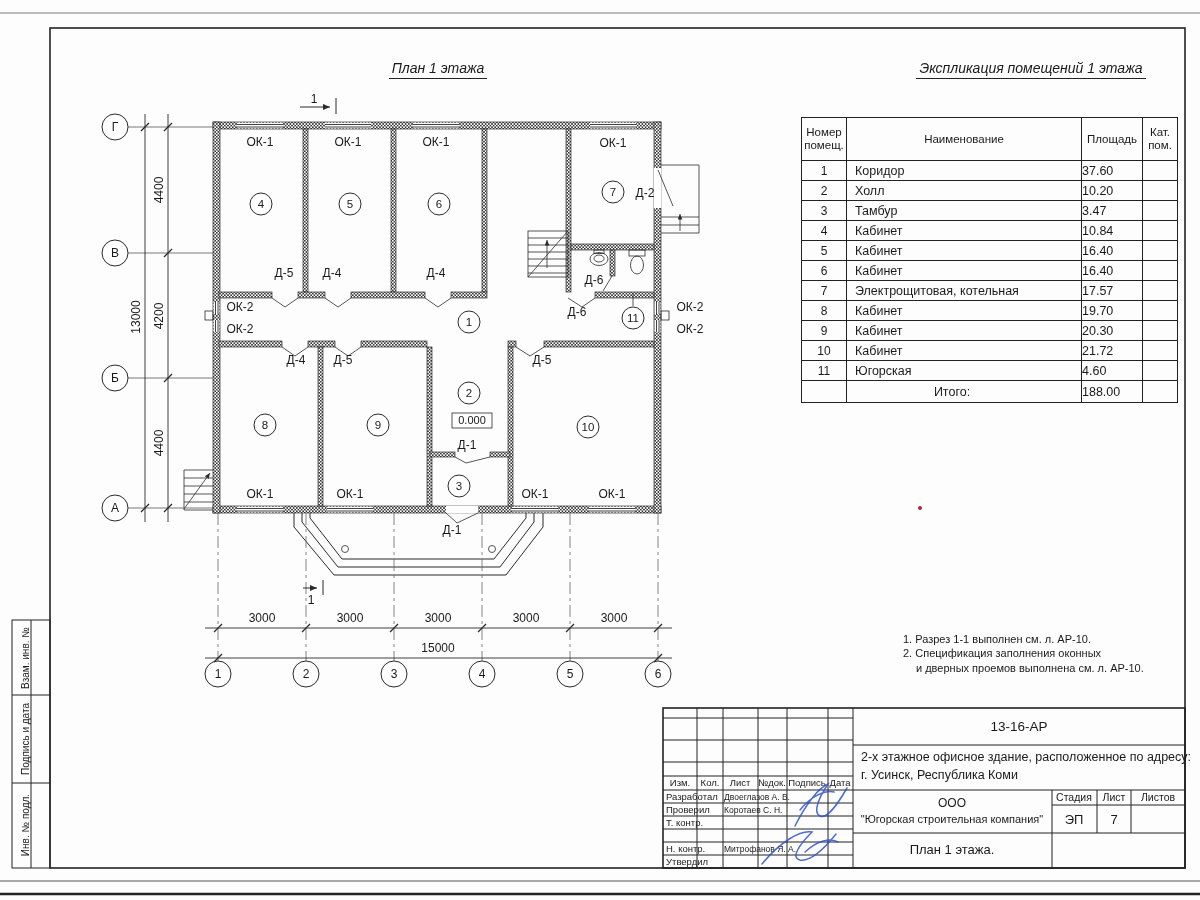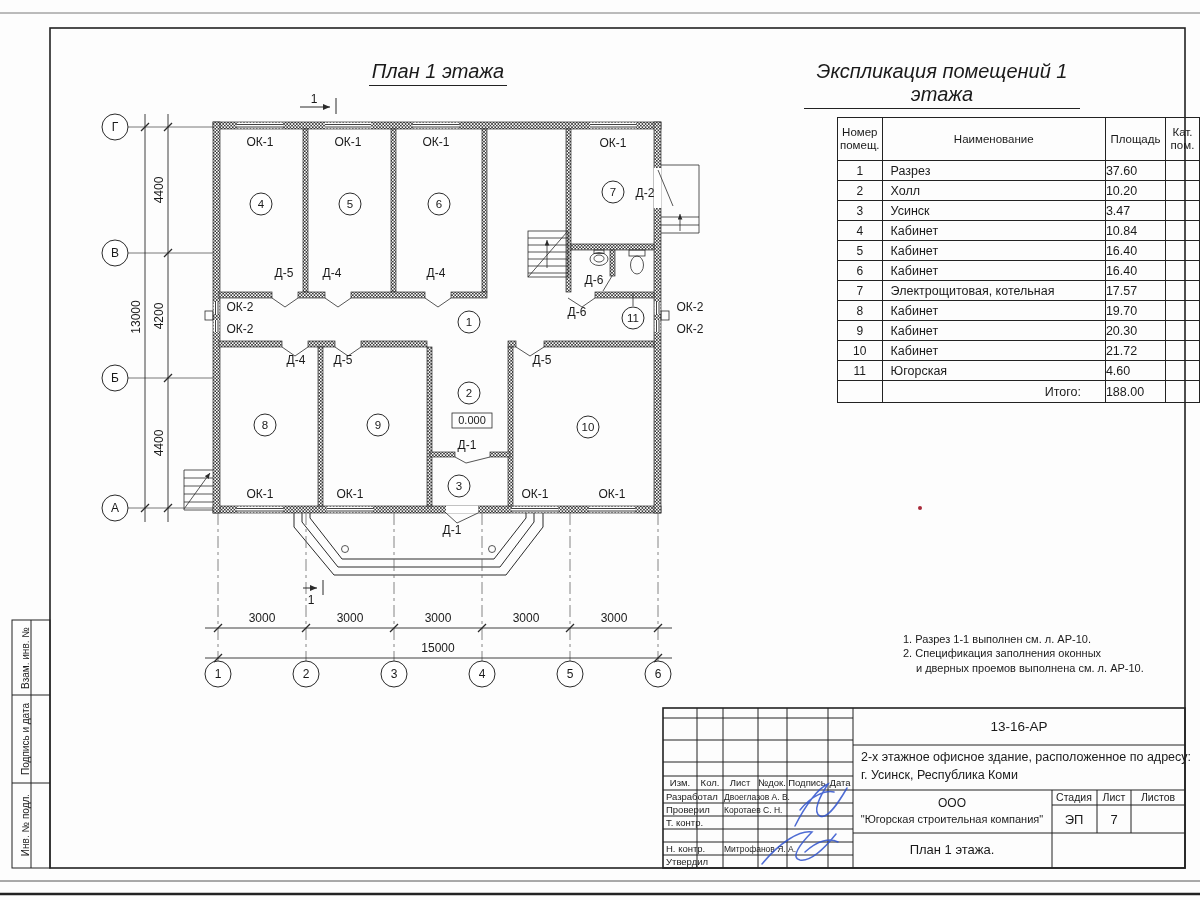--- a/index.html
+++ b/index.html
@@ -28,34 +28,34 @@
   .sig{stroke:#2f52cc;stroke-width:1.5;fill:none;opacity:.85;stroke-linecap:round}
   .tb-h{font-size:9.5px}
   .tb-role{font-size:9.5px}
   .tb-name{font-size:8.5px}
   .tb-doc{font-size:13.5px}
   .tb-desc{font-size:12.5px}
   .tb-big{font-size:13px}
   .tb-st{font-size:10.5px}
 
   
-  .title{position:absolute;font-style:italic;font-size:20px;text-align:center;z-index:3;}
+  .title{position:absolute;font-style:italic;font-size:14px;text-align:center;z-index:3;}
   .title span{display:inline-block;border-bottom:1.2px solid #222;padding:0 3px 2px 3px;}
   .plan-title{left:352px;top:60px;width:172px;}
-  .table-title{left:804px;top:60px;width:276px;}
-
-  .schedule{position:absolute;left:837px;top:117px;border-collapse:collapse;table-layout:fixed;z-index:3;background:transparent;}
+  .table-title{left:893px;top:60px;width:276px;}
+
+  .schedule{position:absolute;left:801px;top:117px;border-collapse:collapse;table-layout:fixed;z-index:3;background:transparent;}
   .schedule th,.schedule td{border:1.2px solid #222;font-weight:normal;overflow:hidden;padding:0;}
   .schedule th{font-size:11.5px;line-height:1.12;height:42px;text-align:center;}
   .schedule td{height:19px;font-size:12.5px;}
   .schedule td.c{text-align:center;font-size:12px;}
   .schedule td.n{padding-left:8px;}
   .schedule td.a{padding-right:12px;}
   .schedule tr.total td{height:21px;}
-  .schedule td.tl{text-align:right;padding-right:24px;}
+  .schedule td.tl{text-align:center;padding-right:24px;}
 
   .notes{position:absolute;left:903px;top:632px;width:300px;font-size:11px;line-height:1.3;z-index:3;}
   .notes .ind{padding-left:13px;}
 </style>
 </head>
 <body>
 
 <div class="page">
 
 <svg width="1200" height="900" viewBox="0 0 1200 900">
@@ -452,33 +452,33 @@
     <tr>
       <th>Номер помещ.</th>
       <th>Наименование</th>
       <th>Площадь</th>
       <th>Кат. пом.</th>
     </tr>
   </thead>
   <tbody>
     <tr>
           <td class="c">1</td>
-          <td class="n">Разрез</td>
+          <td class="n">Коридор</td>
           <td class="a">37.60</td>
           <td></td>
         </tr>
     <tr>
           <td class="c">2</td>
           <td class="n">Холл</td>
           <td class="a">10.20</td>
           <td></td>
         </tr>
     <tr>
           <td class="c">3</td>
-          <td class="n">Усинск</td>
+          <td class="n">Тамбур</td>
           <td class="a">3.47</td>
           <td></td>
         </tr>
     <tr>
           <td class="c">4</td>
           <td class="n">Кабинет</td>
           <td class="a">10.84</td>
           <td></td>
         </tr>
     <tr>

